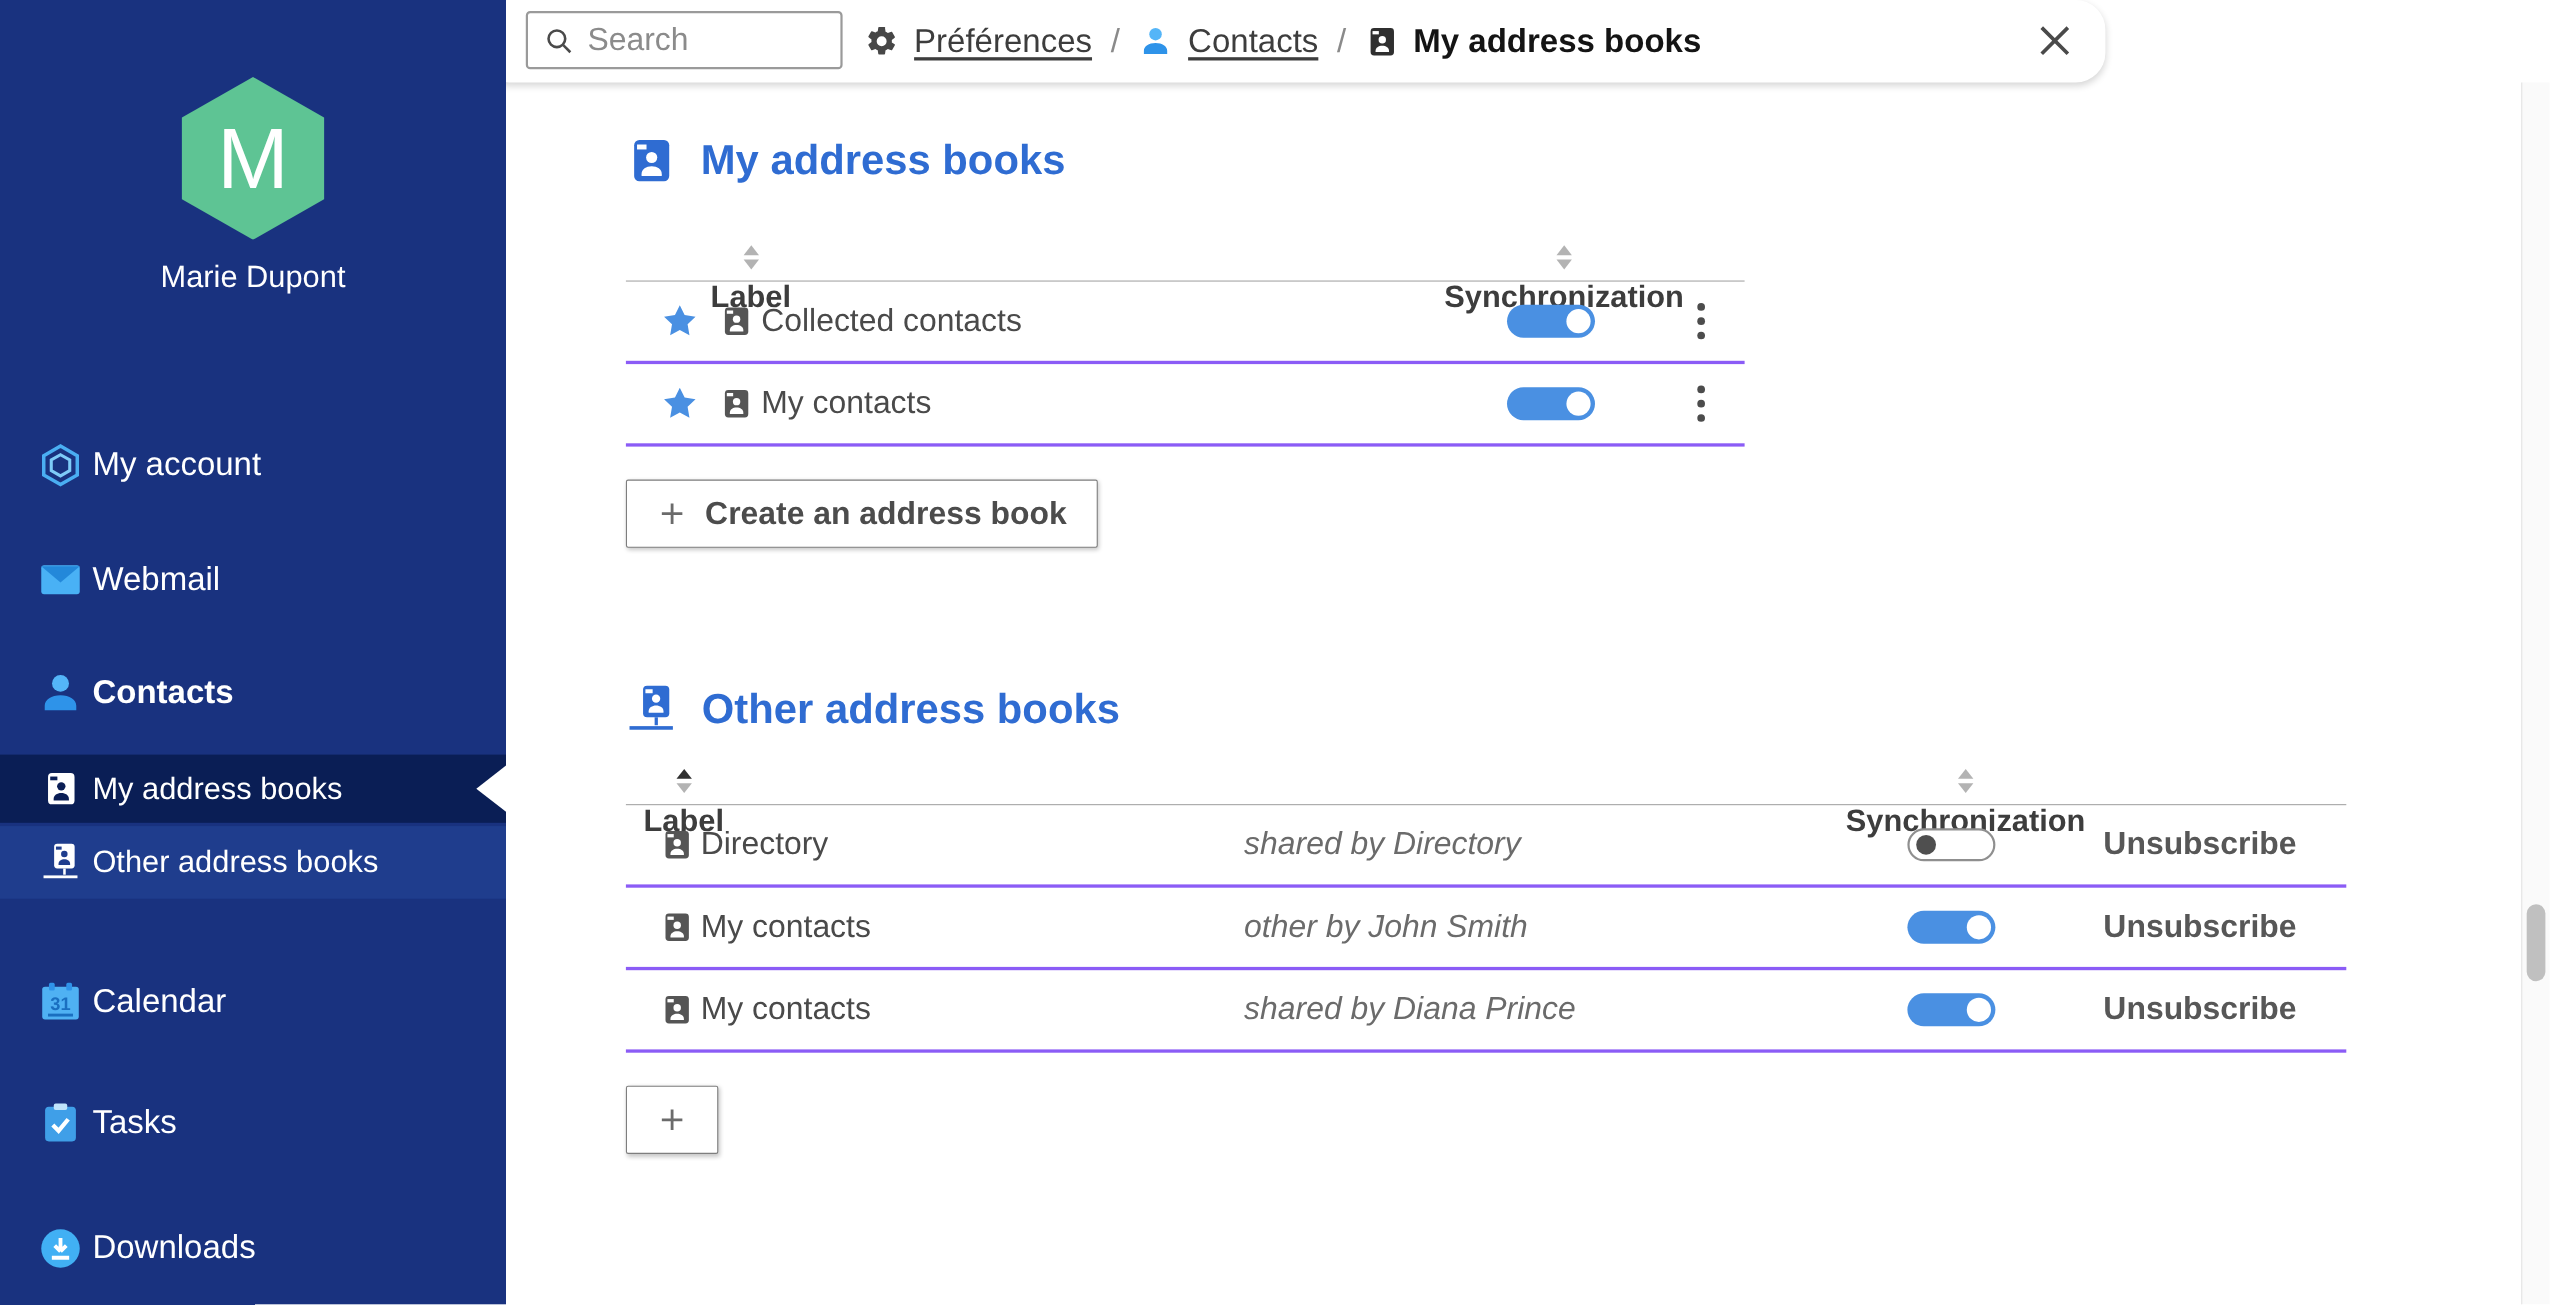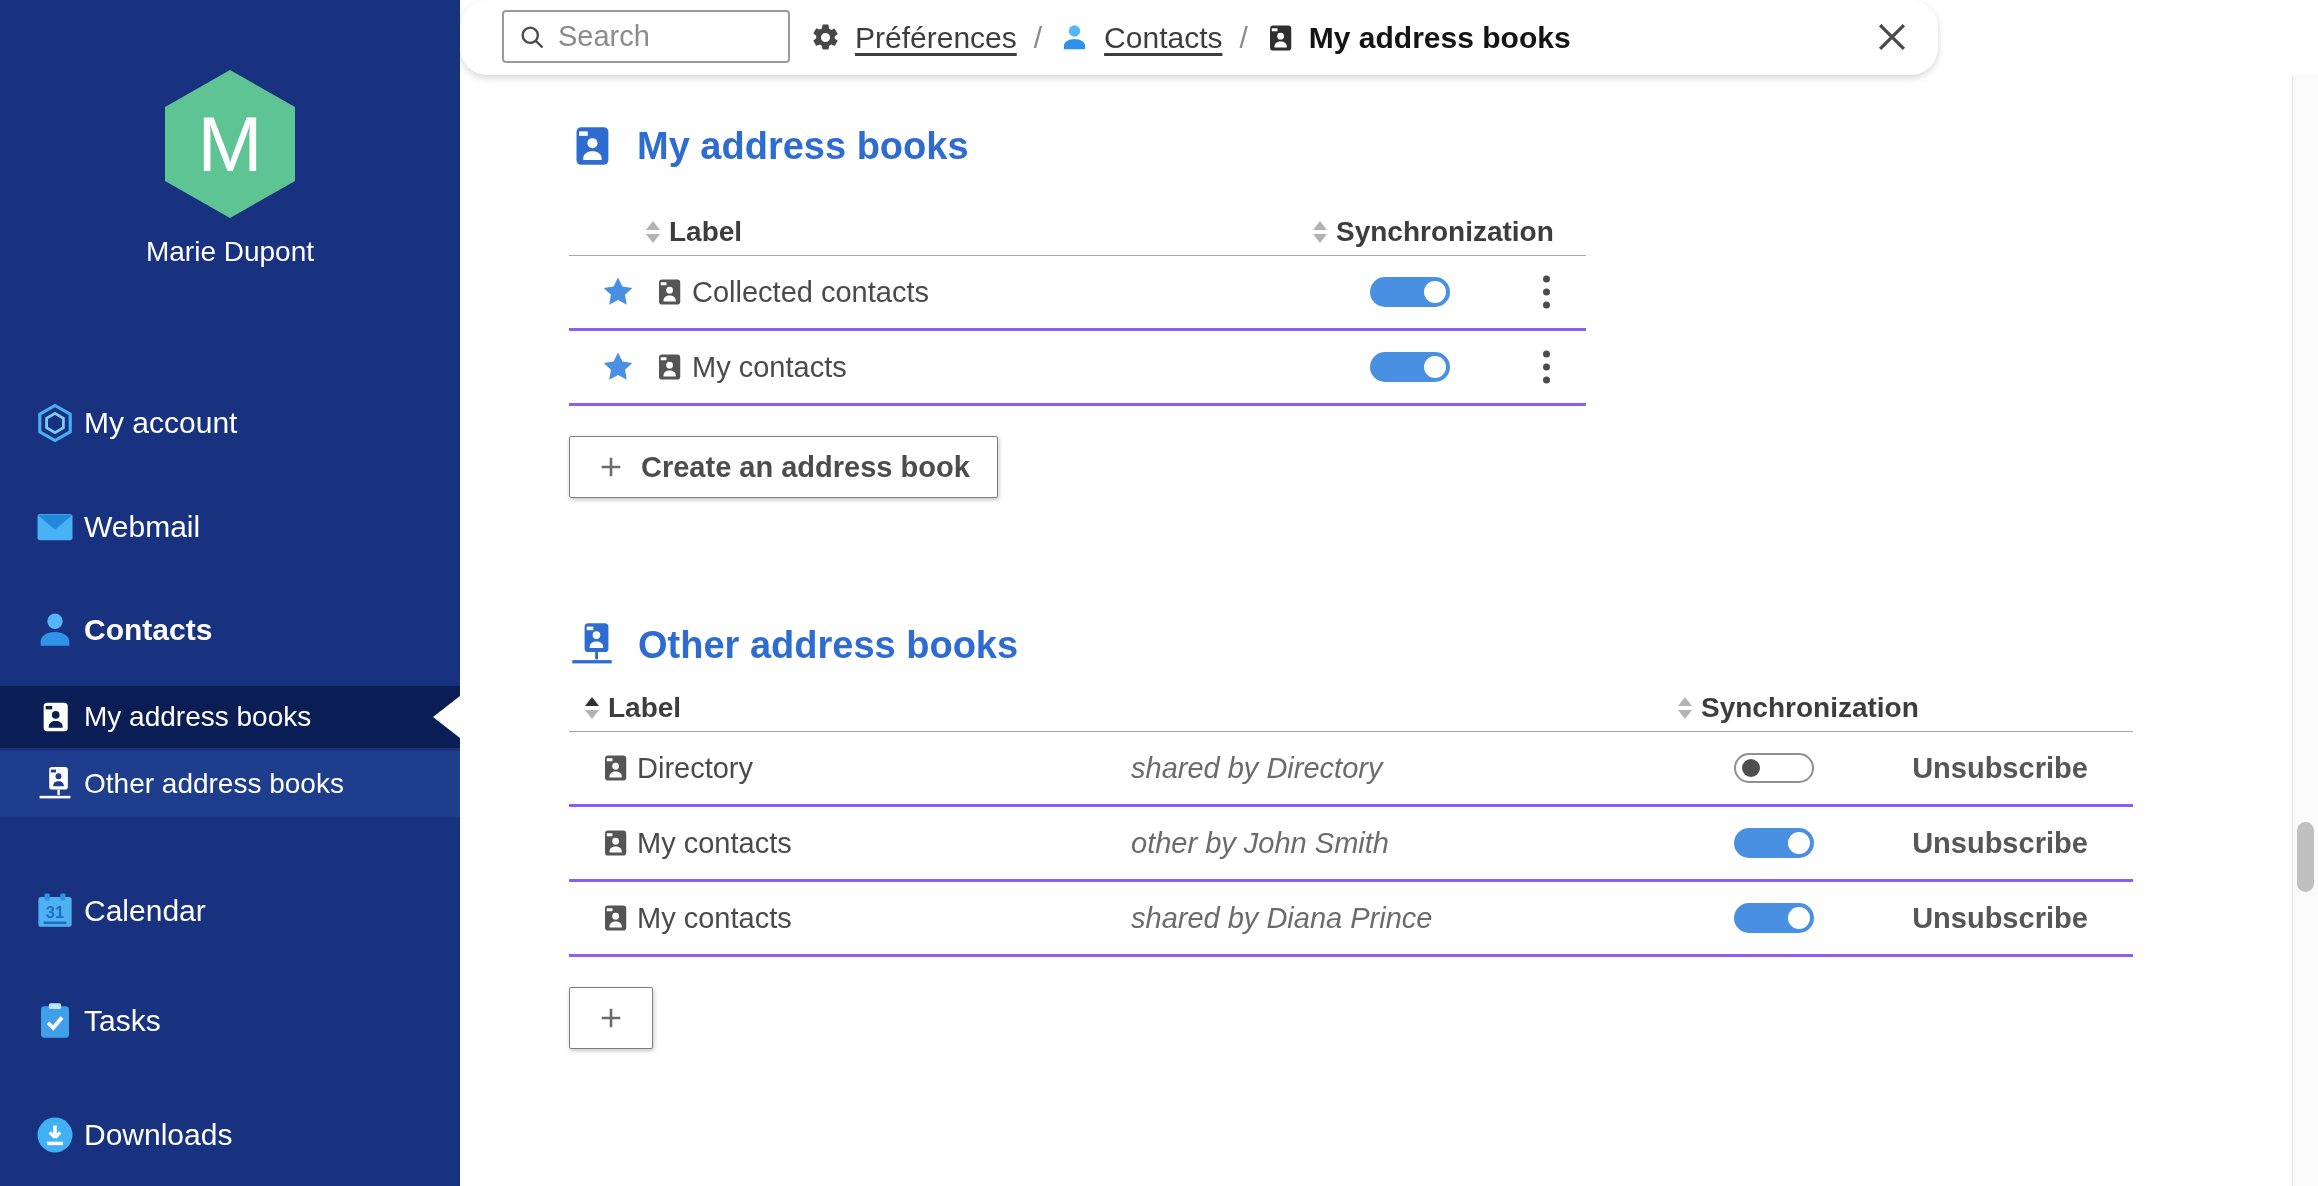--- a/index.html
+++ b/index.html
@@ -24,21 +24,21 @@
   .nav-item.bold .nlabel { font-weight:bold; }
   .nav-sub { position:absolute; left:0; width:460px; display:flex; align-items:center; cursor:pointer; }
   .nav-sub .nicon { position:absolute; left:36px; width:38px; height:40px; display:flex; align-items:center; justify-content:center; }
   .nav-sub .nlabel { position:absolute; left:84px; color:#ffffff; font-size:28px; }
   .nav-sub.selected { top:686px; height:62px; background:#0a1e55; --slot:#0a1e55; }
   .nav-sub.other { top:751px; height:66px; background:#1f3d8d; --slot:#1f3d8d; }
   .notch { position:absolute; right:0; top:50%; transform:translateY(-50%); width:0; height:0;
     border-top:21px solid transparent; border-bottom:21px solid transparent; border-right:27px solid #ffffff; }
 
   
-  .topbar { position:absolute; left:460px; top:0; width:1478px; height:75px; background:#ffffff;
+  .topbar { position:absolute; left:436px; top:0; width:1478px; height:75px; background:#ffffff;
     box-shadow:0 3px 7px rgba(0,0,0,0.16); z-index:6;border-radius:27px; }
   .searchbox { position:absolute; left:42px; top:10px; width:288px; height:53px;
     border:2px solid #9a9a9a; border-radius:4px; display:flex; align-items:center; padding:0 14px; gap:12px; background:#fff; }
   .searchbox input { border:none; outline:none; font-size:29px; color:#444; width:100%; font-family:inherit; }
   .searchbox input::placeholder { color:#8b8b8b; }
   .breadcrumb { position:absolute; left:350px; top:0; height:75px; display:flex; align-items:center; gap:14px; font-size:30px; }
   .crumb-link { color:#3d3d3d; text-decoration:underline; text-underline-offset:5px; cursor:pointer; }
   .crumb-sep { color:#8a8a8a; padding:0 3px; }
   .crumb-current { color:#141414; font-weight:bold; }
   .close-btn { position:absolute; right:26px; top:17px; width:40px; height:40px; cursor:pointer;
@@ -52,22 +52,22 @@
   .content { position:absolute; left:460px; top:75px; width:1832px; height:1111px; background:#ffffff; padding-left:109px; overflow:hidden; }
   .section-title { display:flex; align-items:center; gap:23px; color:#2f6cd2; }
   .section-title .tlabel { font-size:38px; font-weight:bold; }
   .st-1 { margin-top:47px; }
   .st-2 { margin-top:122px; }
 
   .tbl { position:relative; }
   .tbl-1 { width:1017px; margin-top:38px; }
   .tbl-2 { width:1564px; margin-top:14px; }
   .thead { position:relative; height:48px; border-bottom:1px solid #a6a6a6; }
-  .thcell { position:absolute; top:0; height:48px; display:flex; align-items:center; gap:9px;
-    font-size:28px; font-weight:bold; color:#3d3d3d; cursor:pointer; }
+  .thcell { position:absolute; top:15px; height:48px; display:flex; align-items:center; gap:9px;
+    font-size:28px; font-weight:bold; color:#3d3d3d; cursor:pointer;flex-direction:column; }
   .sort { display:inline-flex; flex-direction:column; gap:4px; }
   .sort i { display:block; width:0; height:0; border-left:7px solid transparent; border-right:7px solid transparent; }
   .sort .up { border-bottom:9px solid #b3b3b3; }
   .sort .down { border-top:9px solid #b3b3b3; }
   .sort.asc .up { border-bottom-color:#2f2f2f; }
 
   .trow { position:relative; height:75px; border-bottom:3px solid #8b5cf6; }
   .cell { position:absolute; top:50%; transform:translateY(-50%); }
   .rlabel { font-size:29px; color:#4a4a4a; }
   .shared { font-size:29px; color:#6b6b6b; font-style:italic; }

